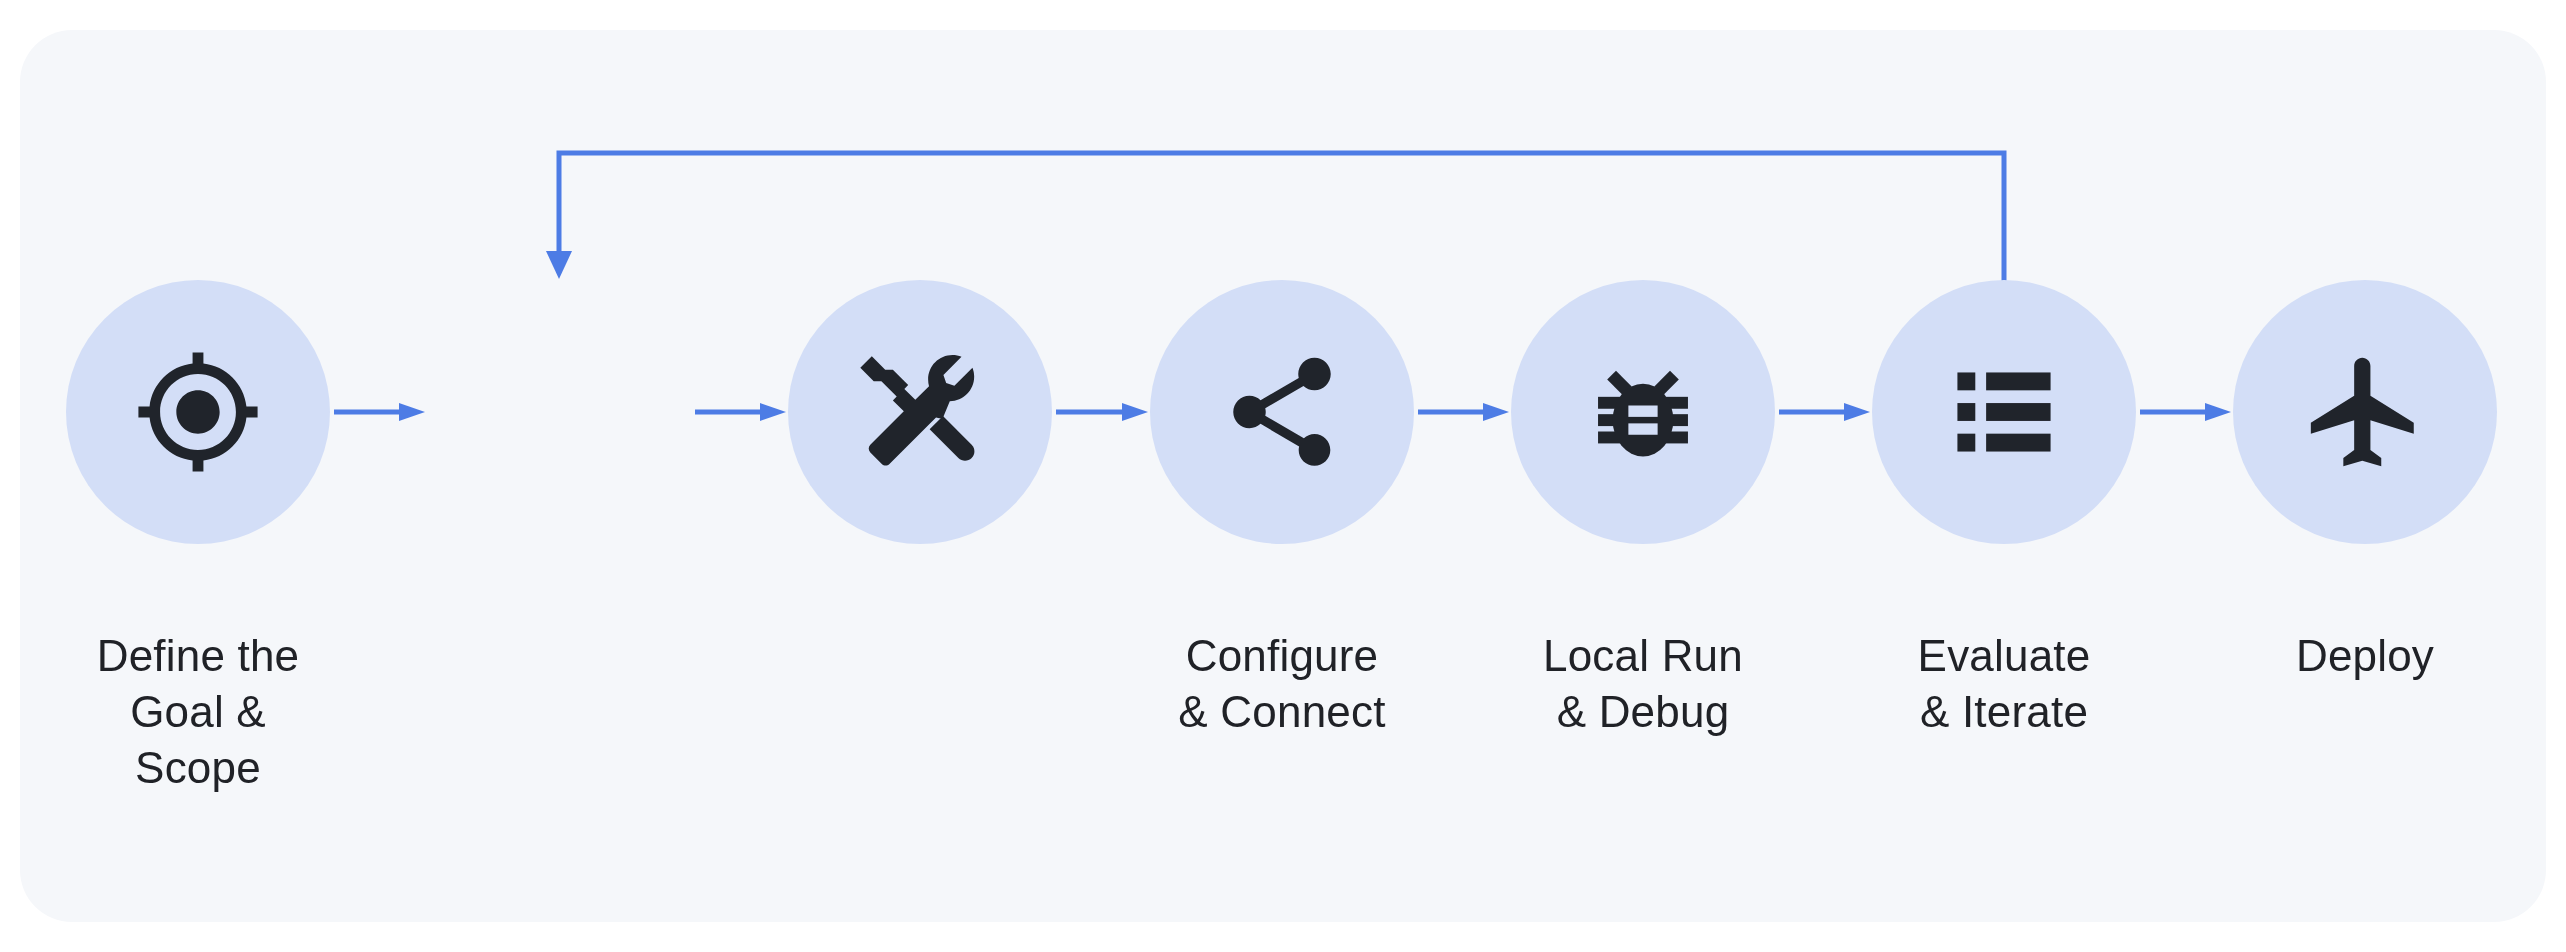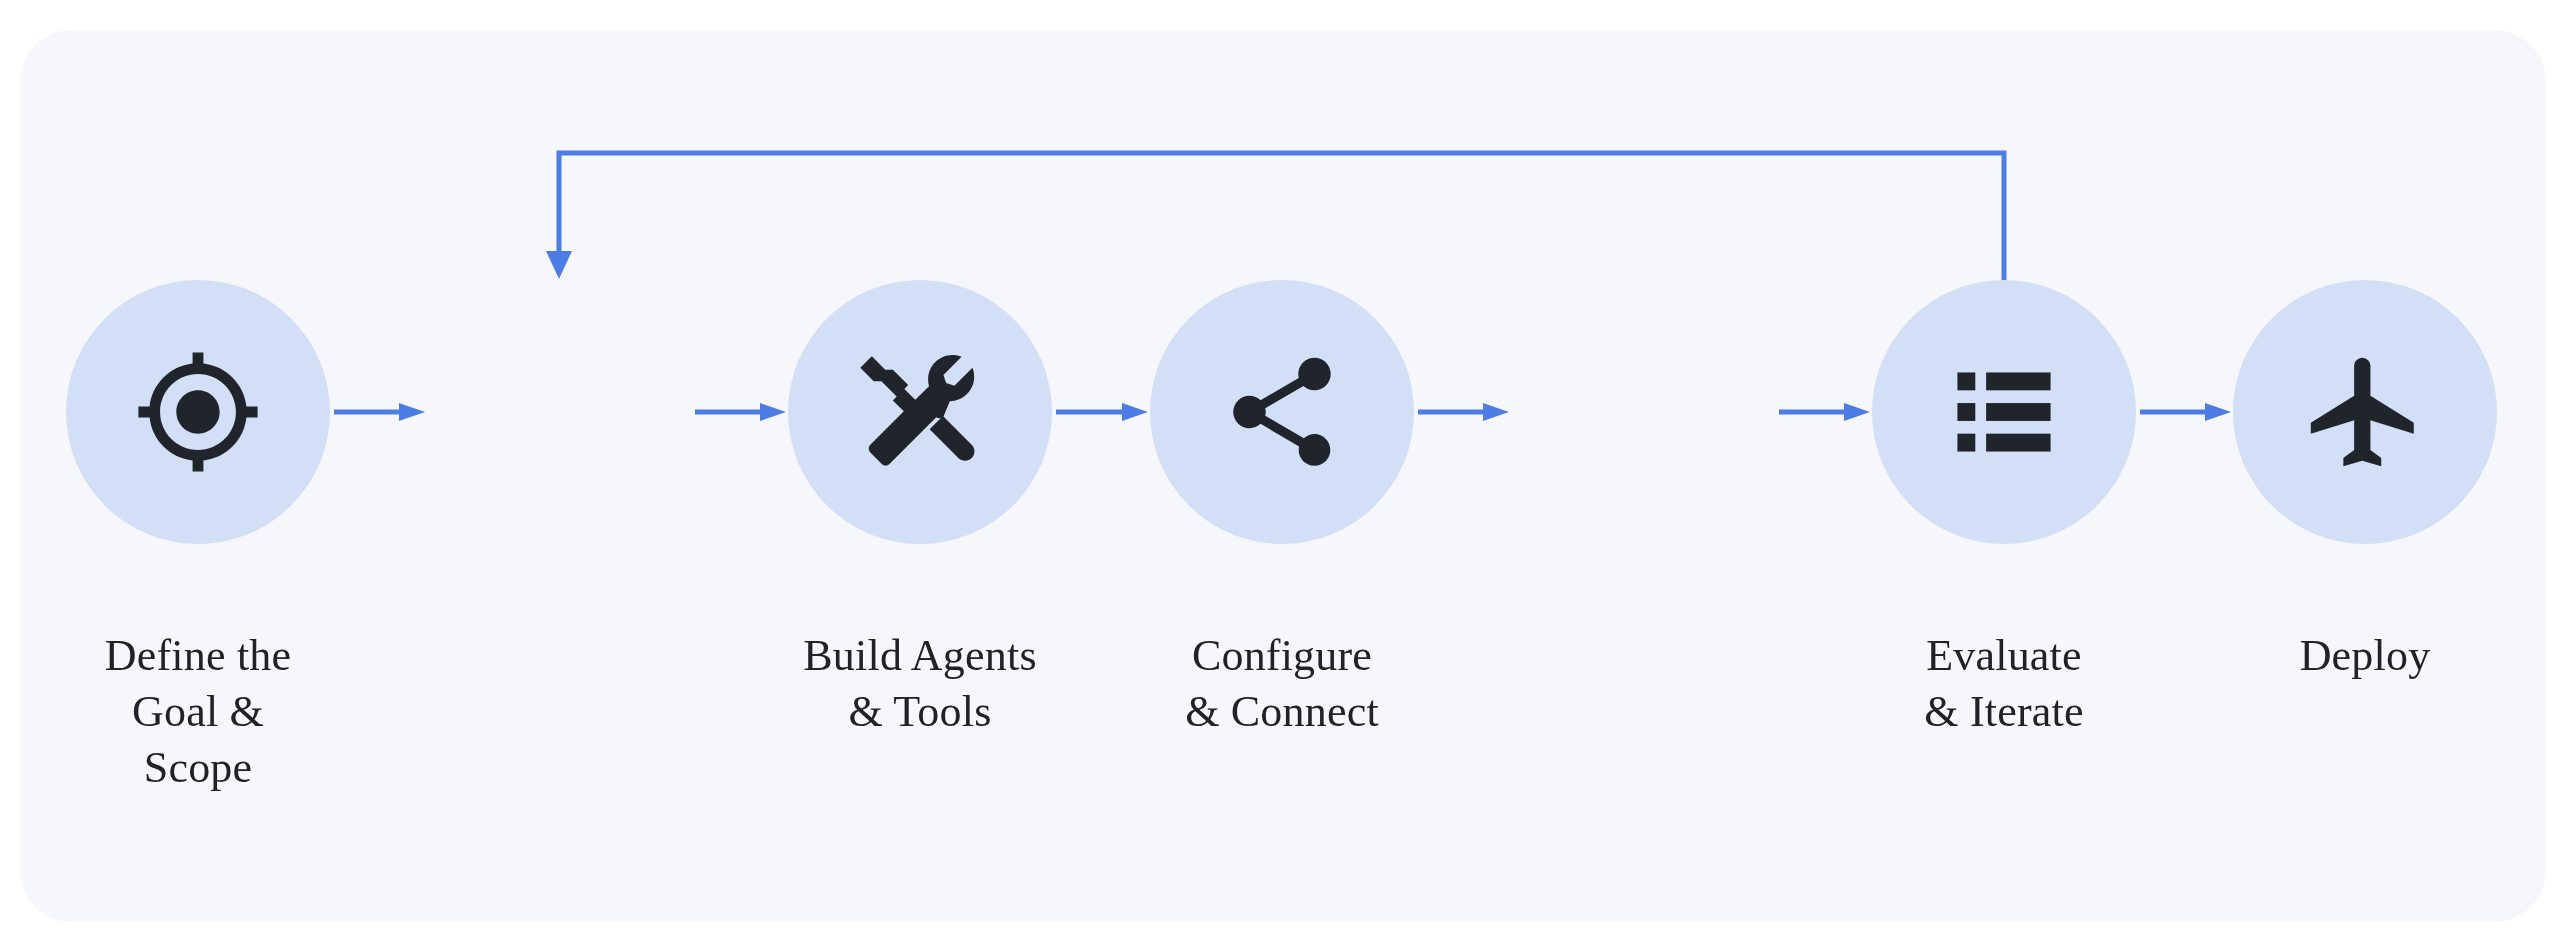--- a/index.html
+++ b/index.html
@@ -8,21 +8,21 @@
     --icon-color:#20242b;
     --text-color:#202227;
     --card-bg:#f5f7fa;
     --page-bg:#ffffff;
   }
   html,body{margin:0;padding:0;background:var(--page-bg);}
   .page{
     position:relative;
     width:2566px;height:952px;
     background:var(--page-bg);
-    font-family:Liberation Serif, serif;
+    font-family:Liberation Sans, sans-serif;
     overflow:hidden;
   }
   .card{
     position:absolute;
     left:20px;top:30px;
     width:2526px;height:892px;
     background:var(--card-bg);
     border-radius:52px;
   }
   .overlay{
@@ -108,34 +108,51 @@
   </div>
 
 
   <div class="step" style="left:745px;">
     <div class="circle">
       <svg viewBox="0 0 24 24">
         <path class="ink" d="m13.7829 15.1719 2.4475-2.4476 5.3068 5.3067c.6757.6757.6757 1.7714 0 2.4476-.6757.6757-1.7714.6757-2.4476 0z"></path>
         <path class="ink" d="m17.5 10c2.4853 0 4.5-2.0147 4.5-4.5 0-.5876-.1128-1.149-.3177-1.6637l-3.3356 3.3356-1.5151-.505-.505-1.5152 3.3355-3.3355c-.5147-.205-1.0761-.3177-1.6637-.3177-2.4853 0-4.5 2.0147-4.5 4.5 0 .4251.059.8364.1691 1.2262l-2.5345 2.5345-2.0206-2.0207.7071-.7071-2.8284-2.8284h-1.4143l-2.4748-2.4749-2.1213 2.1213 2.4748 2.4749h1.4143l2.8284 2.8284-.7071.7071 2.0207 2.0206-6.1841 6.1841c-.3906.3906-.3906 1.0237 0 1.4143l2.1213 2.1213c.3905.3905 1.0237.3905 1.4142 0l8.5919-8.5919c.39.1101.8012.169 1.2263.169z"></path>
       </svg>
     </div>
-    <div class="step-label">Build Agents
-&amp; Tools</div>
   </div>
 
   <div class="step" style="left:1107px;text-align:center;">
     <div class="circle">
       <svg viewBox="0 0 24 24">
         <path class="ink" d="M18 16.08c-.76 0-1.44.3-1.96.77L8.91 12.7c.05-.23.09-.46.09-.7s-.04-.47-.09-.7l7.05-4.11c.54.5 1.25.81 2.04.81 1.66 0 3-1.34 3-3s-1.34-3-3-3-3 1.34-3 3c0 .24.04.47.09.7L8.04 9.81C7.5 9.31 6.79 9 6 9c-1.66 0-3 1.34-3 3s1.34 3 3 3c.79 0 1.5-.31 2.04-.81l7.12 4.16c-.05.21-.08.43-.08.65 0 1.61 1.31 2.92 2.92 2.92 1.61 0 2.92-1.31 2.92-2.92s-1.31-2.92-2.92-2.92z"></path>
       </svg>
     </div>
     <div class="step-label">Configure
 &amp; Connect</div>
   </div>
 
+  <div class="step" style="left:1468px;">
+    <div class="circle">
+      <svg viewBox="0 0 24 24">
+        <path class="ink-stroke" d="M9.1 8.1 6.2 5.2" stroke-width="2.3"></path>
+        <path class="ink-stroke" d="M14.9 8.1 17.8 5.2" stroke-width="2.3"></path>
+        <rect class="ink" x="3.7" y="9.2" width="4.2" height="2.2"></rect>
+        <rect class="ink" x="3.7" y="12.4" width="4.2" height="2.2"></rect>
+        <rect class="ink" x="3.7" y="15.6" width="4.2" height="2.2"></rect>
+        <rect class="ink" x="16.1" y="9.2" width="4.2" height="2.2"></rect>
+        <rect class="ink" x="16.1" y="12.4" width="4.2" height="2.2"></rect>
+        <rect class="ink" x="16.1" y="15.6" width="4.2" height="2.2"></rect>
+        <ellipse class="ink" cx="12" cy="13.5" rx="5.6" ry="6.7"></ellipse>
+        <rect class="slot" x="9.3" y="10.8" width="5.4" height="2.1"></rect>
+        <rect class="slot" x="9.3" y="14.1" width="5.4" height="2.1"></rect>
+      </svg>
+    </div>
+    <div class="step-label">Local Run
+&amp; Debug</div>
+  </div>
 
   <div class="step" style="left:1829px;">
     <div class="circle">
       <svg viewBox="0 0 24 24">
         <rect class="ink" x="3.4" y="4.7" width="3.3" height="3.3"></rect>
         <rect class="ink" x="3.4" y="10.35" width="3.3" height="3.3"></rect>
         <rect class="ink" x="3.4" y="16" width="3.3" height="3.3"></rect>
         <rect class="ink" x="8.7" y="4.7" width="11.9" height="3.3"></rect>
         <rect class="ink" x="8.7" y="10.35" width="11.9" height="3.3"></rect>
         <rect class="ink" x="8.7" y="16" width="11.9" height="3.3"></rect>

